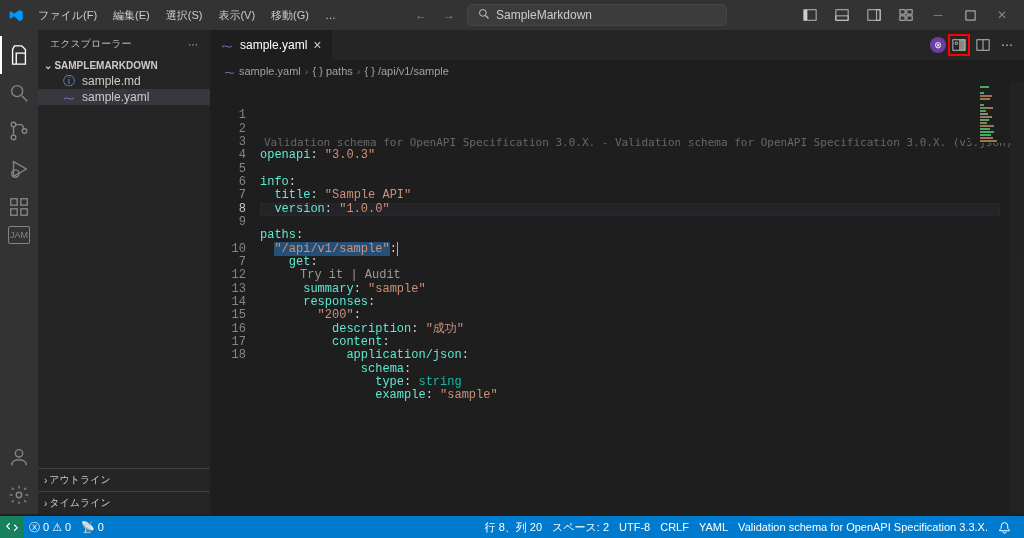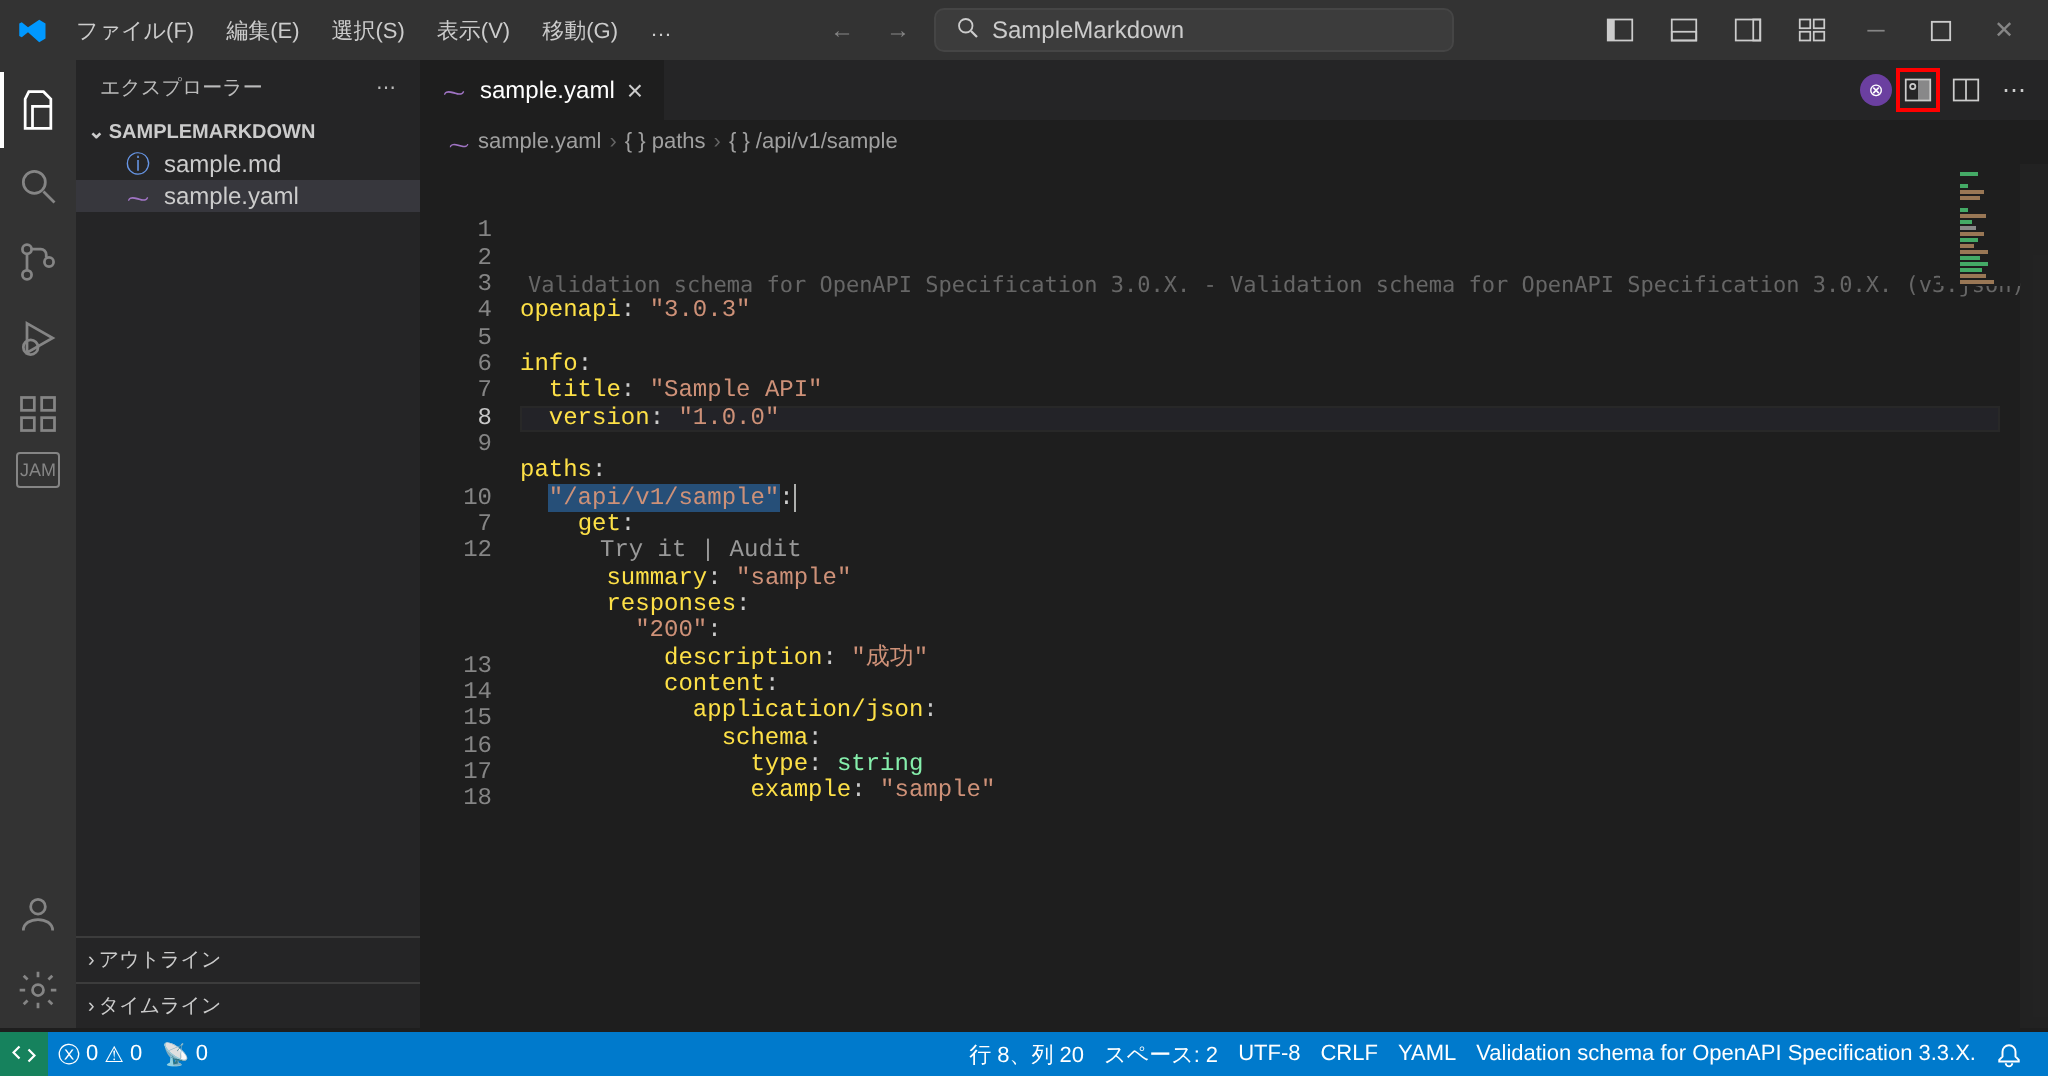--- a/index.html
+++ b/index.html
@@ -177,22 +177,22 @@
       position: relative;
     }
     .code-hint {
       color: #969696;
       opacity: 0.6;
       font-size: 11px;
       font-family: Consolas, monospace;
     }
     .code-lens { color: #999; font-size: 12px; }
     .s { color: #ce9178; }
-    .k { color: #86efac; }
-    .kw { color: #fde047; font-family: Liberation Mono, monospace; }
+    .k { color: #14b8a6; }
+    .kw { color: #5eead4; font-family: Liberation Mono, monospace; }
     .cursor-line {
       position: absolute;
       background: rgba(40,40,50,0.55);
       left: 0; right: 24px;
       height: 13.33px;
       border: 1px solid #282828;
       z-index: 0;
     }
     .sel { background: #264f78; }
     .cursor-caret { border-left: 1px solid #aeafad; }
@@ -427,21 +427,21 @@
           <div style="height: 13.33px;">4</div>
           <div style="height: 13.33px;">5</div>
           <div style="height: 13.33px;">6</div>
           <div style="height: 13.33px;">7</div>
           <div style="height: 13.33px; color: rgb(198, 198, 198);">8</div>
           <div style="height: 13.33px;">9</div>
           <div style="height: 13.33px;"></div>
           <div style="height: 13.33px;">10</div>
           <div style="height: 13.33px;">7</div>
           <div style="height: 13.33px;">12</div>
-          <div style="height: 13.33px; margin-top: 44px;">13</div>
+          <div style="height: 13.33px;">13</div>
           <div style="height: 13.33px;">14</div>
           <div style="height: 13.33px;">15</div>
           <div style="height: 13.33px;">16</div>
           <div style="height: 13.33px;">17</div>
           <div style="height: 13.33px;">18</div>
         </div>
       <div class="code" id="code">
         <div class="cursor-line" id="cursor-line" style="top: 120.64px;"></div>
       <div class="code-hint" style="padding-left: 4px; height: 13.33px;">Validation schema for OpenAPI Specification 3.0.X. - Validation schema for OpenAPI Specification 3.0.X. (v3.json)</div><div style="height: 13.33px; position: relative; z-index: 1;"><span class="kw">openapi</span><span class="">:&nbsp;</span><span class="s">"3.0.3"</span></div><div style="height: 13.33px; position: relative; z-index: 1;"></div><div style="height: 13.33px; position: relative; z-index: 1;"><span class="kw">info</span><span class="">:</span></div><div style="height: 13.33px; position: relative; z-index: 1;"><span class="">&nbsp;&nbsp;</span><span class="kw">title</span><span class="">:&nbsp;</span><span class="s">"Sample&nbsp;API"</span></div><div style="height: 13.33px; position: relative; z-index: 1;"><span class="">&nbsp;&nbsp;</span><span class="kw">version</span><span class="">:&nbsp;</span><span class="s">"1.0.0"</span></div><div style="height: 13.33px; position: relative; z-index: 1;"></div><div style="height: 13.33px; position: relative; z-index: 1;"><span class="kw">paths</span><span class="">:</span></div><div style="height: 13.33px; position: relative; z-index: 1;"><span class="">&nbsp;&nbsp;</span><span class="sel s">"/api/v1/sample"</span><span class="">:</span><span class="cursor-caret"></span></div><div style="height: 13.33px; position: relative; z-index: 1;"><span class="">&nbsp;&nbsp;&nbsp;&nbsp;</span><span class="kw">get</span><span class="">:</span></div><div class="code-lens" style="height: 13.33px; padding-left: 40px;">Try it | Audit</div><div style="height: 13.33px; position: relative; z-index: 1;"><span class="">&nbsp;&nbsp;&nbsp;&nbsp;&nbsp;&nbsp;</span><span class="kw">summary</span><span class="">:&nbsp;</span><span class="s">"sample"</span></div><div style="height: 13.33px; position: relative; z-index: 1;"><span class="">&nbsp;&nbsp;&nbsp;&nbsp;&nbsp;&nbsp;</span><span class="kw">responses</span><span class="">:</span></div><div style="height: 13.33px; position: relative; z-index: 1;"><span class="">&nbsp;&nbsp;&nbsp;&nbsp;&nbsp;&nbsp;&nbsp;&nbsp;</span><span class="s">"200"</span><span class="">:</span></div><div style="height: 13.33px; position: relative; z-index: 1;"><span class="">&nbsp;&nbsp;&nbsp;&nbsp;&nbsp;&nbsp;&nbsp;&nbsp;&nbsp;&nbsp;</span><span class="kw">description</span><span class="">:&nbsp;</span><span class="s">"成功"</span></div><div style="height: 13.33px; position: relative; z-index: 1;"><span class="">&nbsp;&nbsp;&nbsp;&nbsp;&nbsp;&nbsp;&nbsp;&nbsp;&nbsp;&nbsp;</span><span class="kw">content</span><span class="">:</span></div><div style="height: 13.33px; position: relative; z-index: 1;"><span class="">&nbsp;&nbsp;&nbsp;&nbsp;&nbsp;&nbsp;&nbsp;&nbsp;&nbsp;&nbsp;&nbsp;&nbsp;</span><span class="kw">application/json</span><span class="">:</span></div><div style="height: 13.33px; position: relative; z-index: 1;"><span class="">&nbsp;&nbsp;&nbsp;&nbsp;&nbsp;&nbsp;&nbsp;&nbsp;&nbsp;&nbsp;&nbsp;&nbsp;&nbsp;&nbsp;</span><span class="kw">schema</span><span class="">:</span></div><div style="height: 13.33px; position: relative; z-index: 1;"><span class="">&nbsp;&nbsp;&nbsp;&nbsp;&nbsp;&nbsp;&nbsp;&nbsp;&nbsp;&nbsp;&nbsp;&nbsp;&nbsp;&nbsp;&nbsp;&nbsp;</span><span class="kw">type</span><span class="">:&nbsp;</span><span class="k">string</span></div><div style="height: 13.33px; position: relative; z-index: 1;"><span class="">&nbsp;&nbsp;&nbsp;&nbsp;&nbsp;&nbsp;&nbsp;&nbsp;&nbsp;&nbsp;&nbsp;&nbsp;&nbsp;&nbsp;&nbsp;&nbsp;</span><span class="kw">example</span><span class="">:&nbsp;</span><span class="s">"sample"</span></div></div>
       <div class="minimap">

